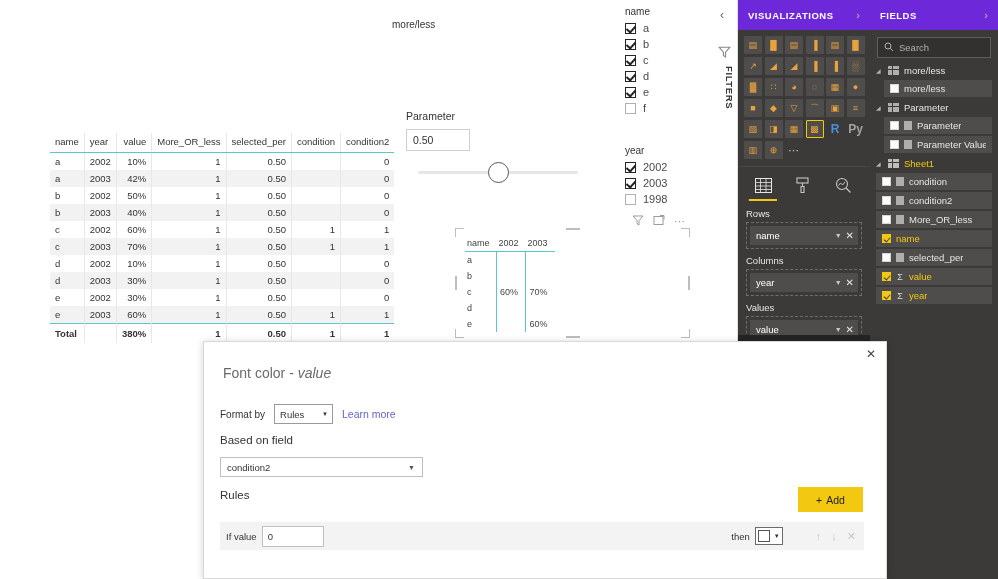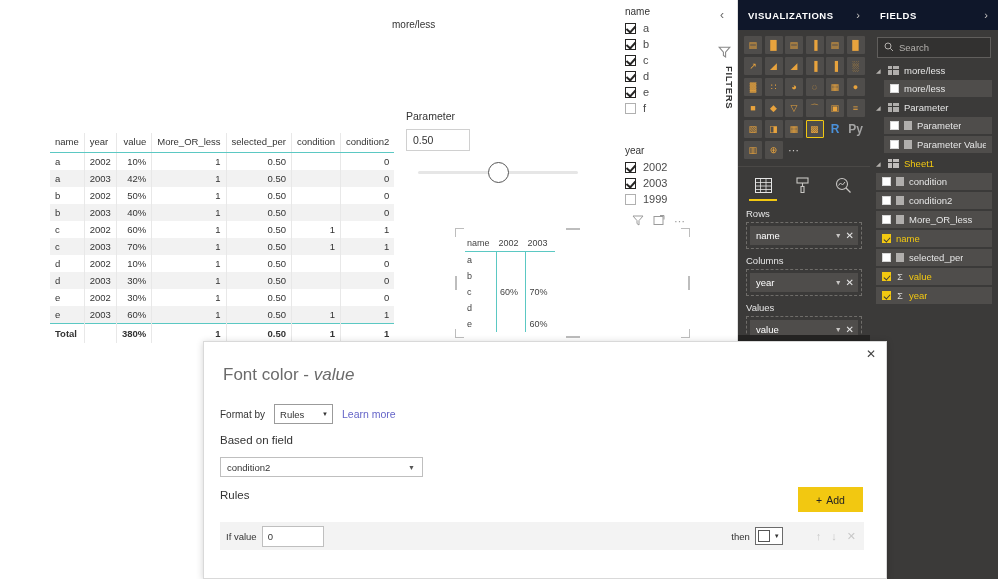--- a/index.html
+++ b/index.html
@@ -94,21 +94,21 @@
   #rail-filtericon { position: absolute; left: 6px; top: 44px; }
   #rail-filters-text {
     position: absolute; left: 3px; top: 66px; width: 20px;
     font-size: 9.5px; letter-spacing: 0.6px; color: #333; font-weight: bold;
     writing-mode: vertical-rl;
   }
 
   
   #viz-pane { position: absolute; left: 738px; top: 0; width: 132px; height: 579px; background: #3b3a39; }
   .pane-header {
-    height: 30px; background: #0f172a; display: flex; align-items: center;
+    height: 30px; background: #6d28d9; display: flex; align-items: center;
     padding: 0 10px; justify-content: space-between;
   }
   .pane-header .ptitle { color: #fff; font-size: 9.5px; font-weight: bold; letter-spacing: 0.5px; }
   .pane-header .pchev { color: #c8c6c4; font-size: 11px; }
   #viz-grid { padding: 6px 5px 4px 6px; display: grid; grid-template-columns: repeat(6, 1fr); gap: 3px 2px; }
   .vicon {
     width: 18px; height: 18px; background: #4f4d4b; border-radius: 1px;
     display: flex; align-items: center; justify-content: center; font-size: 9px; color: #e8a33d;
     position: relative; overflow: hidden;
   }
@@ -172,21 +172,21 @@
   .fsigma { color: #dcdcdc; font-size: 9px; width: 8px; text-align: center; flex: 0 0 auto;}
   .fitem .flabel { white-space: nowrap; overflow: hidden; }
   .fitem.yellow .flabel { color: #f2c811; }
 
   
   #dialog {
     position: absolute; left: 203px; top: 341px; width: 684px; height: 238px;
     background: #fff; border: 1px solid #d9d9d9; box-shadow: 0 1px 7px rgba(0,0,0,0.18);
   }
   #dlg-close { position: absolute; right: 10px; top: 6px; font-size: 12px; color: #444; line-height: 1; }
-  #dlg-title { position: absolute; left: 19px; top: 23px; font-size: 17px; color: #6b6b6b; font-weight: normal; }
+  #dlg-title { position: absolute; left: 19px; top: 23px; font-size: 14px; color: #6b6b6b; font-weight: normal; }
   #dlg-title em { font-style: italic; color: #6b6b6b; }
   #row-formatby { position: absolute; left: 220px; top: 404px; display: flex; align-items: center; gap: 9px; }
   .dlabel { font-size: 10px; color: #333; }
   .dselect {
     border: 1px solid #9b9b9b; background: #fff; height: 20px; width: 59px;
     display: flex; align-items: center; justify-content: space-between; padding: 0 4px 0 5px;
     font-size: 9.5px; color: #333;
   }
   .dselect .arr { font-size: 6px; color: #333; }
   .dlink { font-size: 10.5px; color: #6464c8; }
@@ -401,21 +401,21 @@
           <div class="slicer-item">
             <span class="cb checked"></span>
             <span class="slicer-label">2002</span>
           </div>
           <div class="slicer-item">
             <span class="cb checked"></span>
             <span class="slicer-label">2003</span>
           </div>
           <div class="slicer-item">
             <span class="cb "></span>
-            <span class="slicer-label">1999</span>
+            <span class="slicer-label">1998</span>
           </div>
         </div>
     </div>
 
     <div id="matrix-header-icons">
       <span>
         <svg width="12" height="12" viewBox="0 0 12 12">
             <path d="M1 2h10L7 6.6V11L5 9.6V6.6z" fill="none" stroke="#9b9b9b" stroke-width="1"></path>
           </svg>
       </span>

